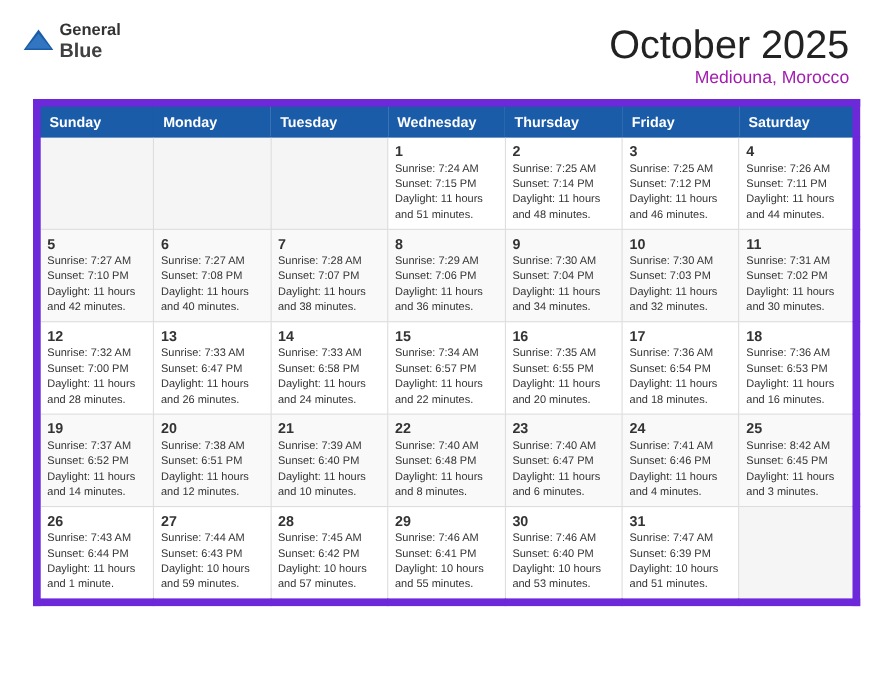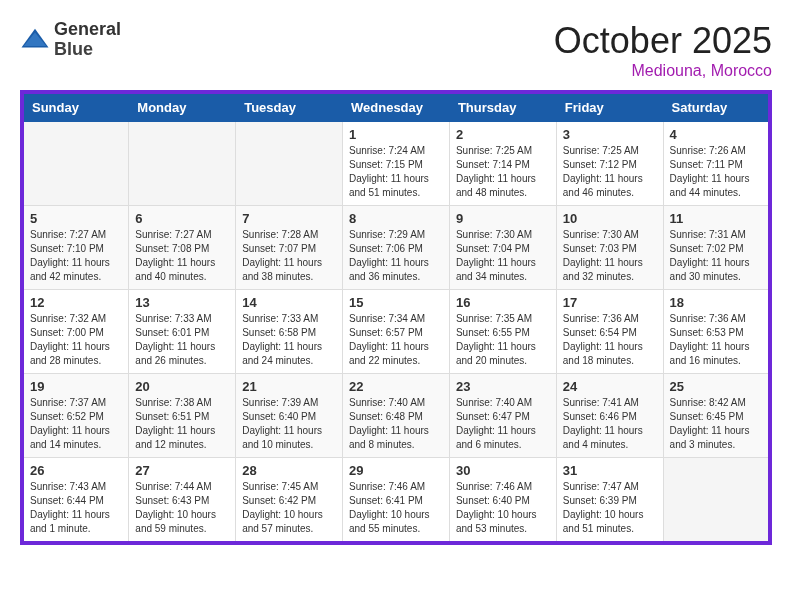--- a/index.html
+++ b/index.html
@@ -19,21 +19,21 @@
     .logo {
       display: flex;
       align-items: center;
     }
     .logo-text {
       display: flex;
       flex-direction: column;
       line-height: 1.1;
     }
     .logo-general {
-      font-size: 18px;
+      font-size: 15px;
       font-weight: bold;
       color: #333;
     }
     .logo-blue {
       font-size: 18px;
       font-weight: bold;
       color: #404040;
     }
     .logo-icon {
       width: 30px;
@@ -49,21 +49,22 @@
       font-weight: normal;
       color: #222;
     }
     .location {
       font-size: 16px;
       color: #a21caf;
     }
     .calendar {
       width: 100%;
       border-collapse: collapse;
-      border: 4px solid #6d28d9;
+      border: 7px solid #6d28d9;
+      margin-left: 10px;
     }
     .calendar th {
       background-color: #1a5ca8;
       color: #fff;
       text-align: left;
       padding: 6px 8px;
       font-size: 13px;
       border: 1px solid #1a5ca8;
     }
     .calendar td {
@@ -215,21 +216,21 @@
         <td>
           <span class="day-number">12</span>
           <div class="day-info">Sunrise: 7:32 AM
 Sunset: 7:00 PM
 Daylight: 11 hours
 and 28 minutes.</div>
         </td>
         <td>
           <span class="day-number">13</span>
           <div class="day-info">Sunrise: 7:33 AM
-Sunset: 6:01 PM
+Sunset: 6:47 PM
 Daylight: 11 hours
 and 26 minutes.</div>
         </td>
         <td>
           <span class="day-number">14</span>
           <div class="day-info">Sunrise: 7:33 AM
 Sunset: 6:58 PM
 Daylight: 11 hours
 and 24 minutes.</div>
         </td>

